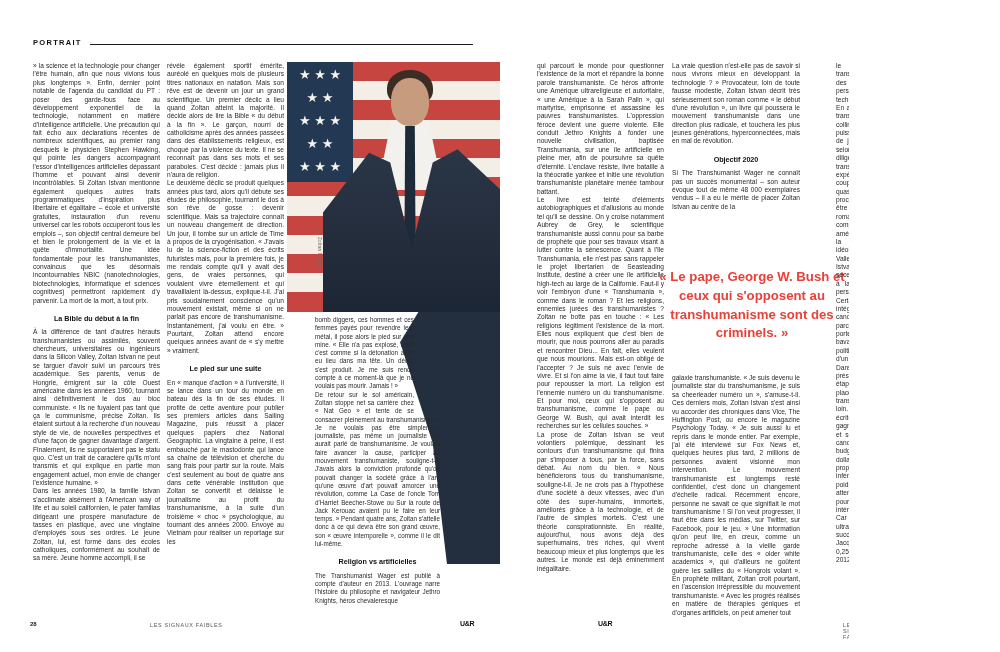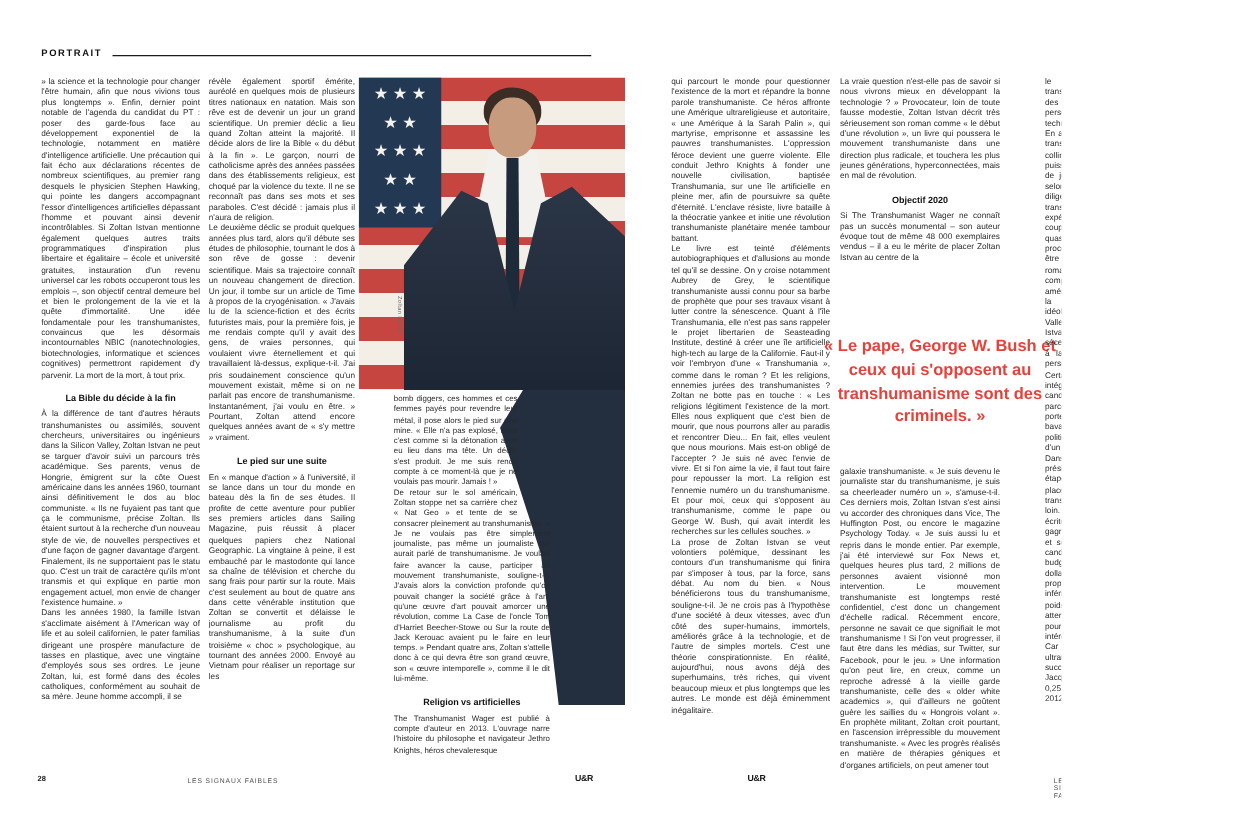--- a/index.html
+++ b/index.html
@@ -45,21 +45,21 @@
 </head>
 <body>
 
 <div class="spread">
 
   <div class="kicker">PORTRAIT</div>
   <div class="kicker-rule"></div>
 
   <div class="col" style="left:33px;top:62px;width:127px;height:560px;">
     <p class="it" style="font-style:normal;">» la science et la technologie pour changer l'être humain, afin que nous vivions tous plus longtemps ». Enfin, dernier point notable de l'agenda du candidat du PT : poser des garde-fous face au développement exponentiel de la technologie, notamment en matière d'intelligence artificielle. Une précaution qui fait écho aux déclarations récentes de nombreux scientifiques, au premier rang desquels le physicien Stephen Hawking, qui pointe les dangers accompagnant l'essor d'intelligences artificielles dépassant l'homme et pouvant ainsi devenir incontrôlables. Si Zoltan Istvan mentionne également quelques autres traits programmatiques d'inspiration plus libertaire et égalitaire – école et université gratuites, instauration d'un revenu universel car les robots occuperont tous les emplois –, son objectif central demeure bel et bien le prolongement de la vie et la quête d'immortalité. Une idée fondamentale pour les transhumanistes, convaincus que les désormais incontournables NBIC (nanotechnologies, biotechnologies, informatique et sciences cognitives) permettront rapidement d'y parvenir. La mort de la mort, à tout prix.</p>
-    <div class="subhead">La Bible du décide à la fin</div>
+    <div class="subhead">La Bible du début à la fin</div>
     <p>À la différence de tant d'autres hérauts transhumanistes ou assimilés, souvent chercheurs, universitaires ou ingénieurs dans la Silicon Valley, Zoltan Istvan ne peut se targuer d'avoir suivi un parcours très académique. Ses parents, venus de Hongrie, émigrent sur la côte Ouest américaine dans les années 1960, tournant ainsi définitivement le dos au bloc communiste. « Ils ne fuyaient pas tant que ça le communisme, précise Zoltan. Ils étaient surtout à la recherche d'un nouveau style de vie, de nouvelles perspectives et d'une façon de gagner davantage d'argent. Finalement, ils ne supportaient pas le statu quo. C'est un trait de caractère qu'ils m'ont transmis et qui explique en partie mon engagement actuel, mon envie de changer l'existence humaine. »</p>
     <p>Dans les années 1980, la famille Istvan s'acclimate aisément à l'American way of life et au soleil californien, le pater familias dirigeant une prospère manufacture de tasses en plastique, avec une vingtaine d'employés sous ses ordres. Le jeune Zoltan, lui, est formé dans des écoles catholiques, conformément au souhait de sa mère. Jeune homme accompli, il se</p>
   </div>
 
   <div class="col" style="left:167px;top:62px;width:117px;height:560px;">
     <p>révèle également sportif émérite, auréolé en quelques mois de plusieurs titres nationaux en natation. Mais son rêve est de devenir un jour un grand scientifique. Un premier déclic a lieu quand Zoltan atteint la majorité. Il décide alors de lire la Bible « du début à la fin ». Le garçon, nourri de catholicisme après des années passées dans des établissements religieux, est choqué par la violence du texte. Il ne se reconnaît pas dans ses mots et ses paraboles. C'est décidé : jamais plus il n'aura de religion.</p>
     <p>Le deuxième déclic se produit quelques années plus tard, alors qu'il débute ses études de philosophie, tournant le dos à son rêve de gosse : devenir scientifique. Mais sa trajectoire connaît un nouveau changement de direction. Un jour, il tombe sur un article de Time à propos de la cryogénisation. « J'avais lu de la science-fiction et des écrits futuristes mais, pour la première fois, je me rendais compte qu'il y avait des gens, de vraies personnes, qui voulaient vivre éternellement et qui travaillaient là-dessus, explique-t-il. J'ai pris soudainement conscience qu'un mouvement existait, même si on ne parlait pas encore de transhumanisme. Instantanément, j'ai voulu en être. » Pourtant, Zoltan attend encore quelques années avant de « s'y mettre » vraiment.</p>
     <div class="subhead">Le pied sur une suite</div>
     <p>En « manque d'action » à l'université, il se lance dans un tour du monde en bateau dès la fin de ses études. Il profite de cette aventure pour publier ses premiers articles dans Sailing Magazine, puis réussit à placer quelques papiers chez National Geographic. La vingtaine à peine, il est embauché par le mastodonte qui lance sa chaîne de télévision et cherche du sang frais pour partir sur la route. Mais c'est seulement au bout de quatre ans dans cette vénérable institution que Zoltan se convertit et délaisse le journalisme au profit du transhumanisme, à la suite d'un troisième « choc » psychologique, au tournant des années 2000. Envoyé au Vietnam pour réaliser un reportage sur les</p>
   </div>

